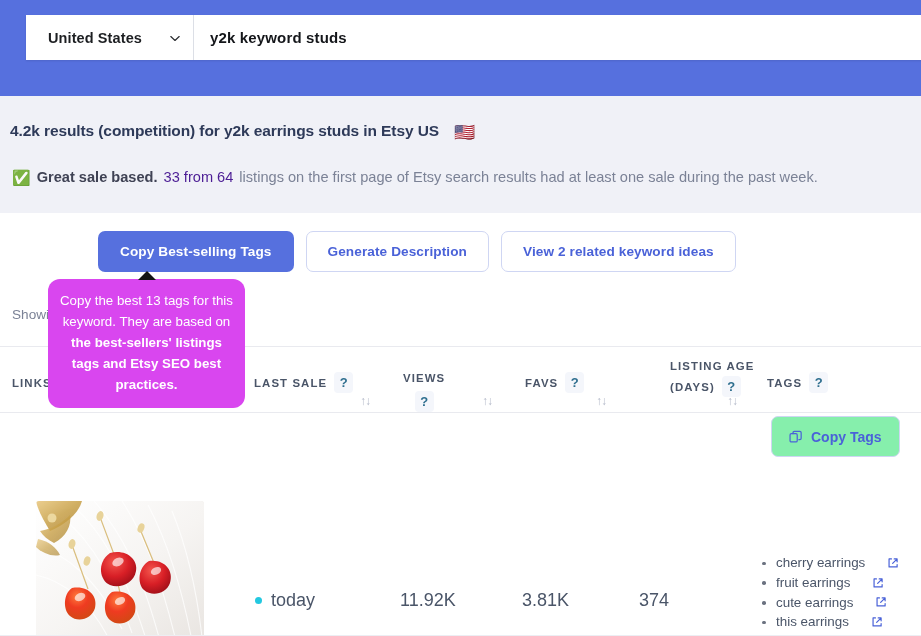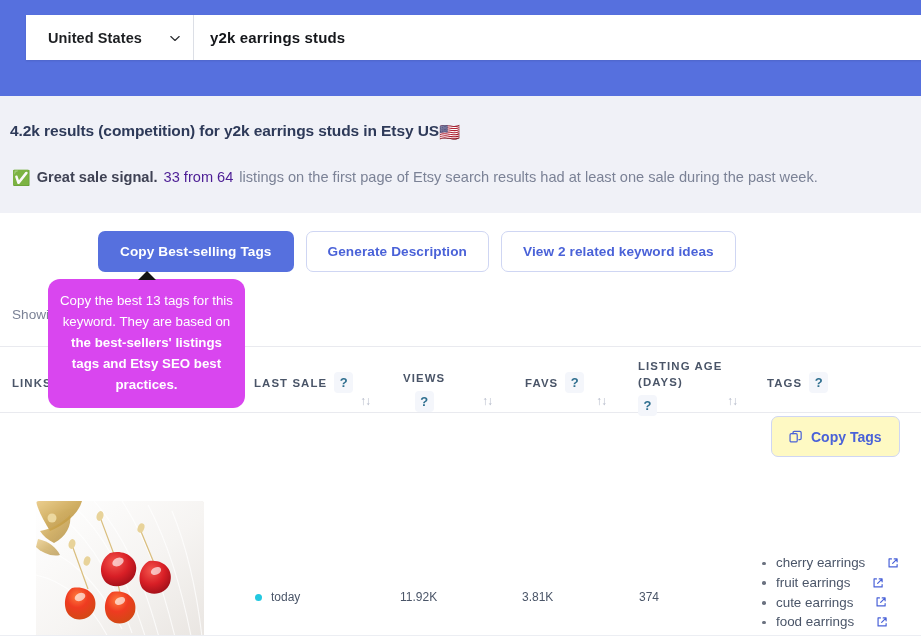--- a/index.html
+++ b/index.html
@@ -48,21 +48,21 @@
   }
 
   
   .summary {
     position: absolute; left: 0; top: 96px; width: 921px; height: 117px;
     background: #f0f1f7;
   }
   .result-head {
     position: absolute; left: 10px; top: 26px;
     font-size: 15.5px; font-weight: bold; color: #2e3a59; letter-spacing: -.1px;
-    display: flex; align-items: center; gap: 0;
+    display: flex; align-items: center; gap: 15px;
   }
   .flag-emoji { font-size: 17px; line-height: 1; position: relative; top: 1px; }
   .signal {
     position: absolute; left: 12px; top: 72px;
     font-size: 14.6px; color: #7b8296; white-space: nowrap;
     display: flex; align-items: baseline; gap: 6px;
   }
   .check-emoji { font-size: 15px; position: relative; top: 1px; }
   .signal b { color: #3f4254; font-weight: bold; }
   .signal .num { color: #4c1d95; }
@@ -111,42 +111,42 @@
     position: relative; height: 67px;
     border-top: 1px solid #e9eaef; border-bottom: 1px solid #e9eaef;
   }
   .th {
     position: absolute; top: 25px;
     font-size: 11.4px; font-weight: bold; letter-spacing: 1.1px;
     color: #4a5568; text-transform: uppercase;
     display: flex; align-items: center; gap: 7px;
   }
   .th.two-line { top: 13px; flex-direction: column; align-items: flex-start; gap: 4px; }
-  .th .l2 { display: flex; align-items: flex-start; gap: 7px; flex-direction: column; }
+  .th .l2 { display: flex; align-items: center; gap: 7px; }
   .help {
     display: inline-flex; align-items: center; justify-content: center;
     width: 19px; height: 21px; border-radius: 4px;
     background: #f4f6fb; color: #2f6f8f; font-size: 13px; font-weight: bold;
     cursor: pointer; letter-spacing: 0;
   }
   .sort {
     position: absolute; top: 47px;
     font-size: 12px; color: #b4bac9; cursor: pointer; letter-spacing: -1px;
   }
 
   .row { position: relative; height: 222px; }
   .thumb {
     position: absolute; left: 36px; top: 88px;
     width: 168px; height: 140px; border-radius: 3px;
     overflow: hidden; background: #efece9;
     cursor: pointer;
   }
   .cell {
     position: absolute; top: 177px;
-    font-size: 12px; color: #4a5568; white-space: nowrap;
+    font-size: 18px; color: #4a5568; white-space: nowrap;
   }
   .cell.lastsale { display: flex; align-items: center; gap: 9px; }
   .dot { width: 7px; height: 7px; border-radius: 50%; background: #23c8e0; display: inline-block; }
 
   .taglist {
     position: absolute; left: 762px; top: 140px;
     list-style: none; padding: 0; margin: 0;
   }
   .taglist li {
     position: relative; font-size: 13.4px; color: #4a5568;
@@ -156,21 +156,21 @@
   .taglist li::before {
     content: ""; position: absolute; left: 0; top: 8.5px;
     width: 3.5px; height: 3.5px; border-radius: 50%; background: #6b7280;
   }
   .ext { flex: 0 0 auto; color: #4a62d8; cursor: pointer; display: inline-flex; }
 
   .rowfoot { position: relative; height: 68px; border-top: 1px solid #eceef3; }
   .copy-tags {
     position: absolute; left: 771px; top: 3px;
     height: 41px; padding: 0 17px; border-radius: 7px;
-    border: 1px solid #cfd6f3; background: #fef9c3; color: #4a62d8;
+    border: 1px solid #cfd6f3; background: #86efac; color: #4a62d8;
     font-size: 14px; font-weight: bold; display: flex; align-items: center;
     gap: 8px; cursor: pointer;
   }
   svg { display: block; }
 </style>
 </head>
 <body>
 
 <div class="app">
 
@@ -178,33 +178,33 @@
     <div class="searchwrap">
       <div class="country-select">
         <span class="country-label">United States</span>
         <span class="caret">
           <svg viewBox="0 0 12 8" width="10" height="7">
               <path d="M1 1.6 L6 6.4 L11 1.6" fill="none" stroke="currentColor" stroke-width="1.4" stroke-linecap="round" stroke-linejoin="round"></path>
             </svg>
         </span>
       </div>
       <div class="kw-input">
-        <span class="kw-text">y2k earrings studs</span>
+        <span class="kw-text">y2k keyword studs</span>
       </div>
     </div>
   </div>
 
   <div class="summary">
     <div class="result-head">
       <span>4.2k results (competition) for y2k earrings studs in Etsy US</span>
       <span class="flag-emoji">🇺🇸</span>
     </div>
     <div class="signal">
       <span class="check-emoji">✅</span>
-      <b>Great sale signal.</b>
+      <b>Great sale based.</b>
       <span class="num">33 from 64</span>
       <span>listings on the first page of Etsy search results had at least one sale during the past week.</span>
     </div>
   </div>
 
   <div class="actions">
     <div class="btn btn-primary">Copy Best-selling Tags</div>
     <div class="btn btn-ghost">Generate Description</div>
     <div class="btn btn-ghost">View 2 related keyword ideas</div>
   </div>
@@ -236,21 +236,21 @@
         <span class="help">?</span>
       </div>
       <div class="sort" style="left:482px;">↑↓</div>
 
       <div class="th" style="left:525px;">
         <span>FAVS</span>
         <span class="help">?</span>
       </div>
       <div class="sort" style="left:596px;">↑↓</div>
 
-      <div class="th two-line" style="left:638px;">
+      <div class="th two-line" style="left:670px;">
         <span>LISTING AGE</span>
         <span class="l2">
           <span>(DAYS)</span>
           <span class="help">?</span>
         </span>
       </div>
       <div class="sort" style="left:727px;">↑↓</div>
 
       <div class="th" style="left:767px;">
         <span>TAGS</span>
@@ -356,21 +356,21 @@
         <li>
           <span>cute earrings</span>
           <span class="ext">
             <svg viewBox="0 0 14 14" width="12" height="12">
                 <path d="M5.2 2.2H2.4v9.4h9.4V8.8" fill="none" stroke="currentColor" stroke-width="1.4" stroke-linecap="round" stroke-linejoin="round"></path>
                 <path d="M8.4 2.2h3.4v3.4M11.6 2.4 6.6 7.4" fill="none" stroke="currentColor" stroke-width="1.4" stroke-linecap="round" stroke-linejoin="round"></path>
               </svg>
           </span>
         </li>
         <li>
-          <span>food earrings</span>
+          <span>this earrings</span>
           <span class="ext">
             <svg viewBox="0 0 14 14" width="12" height="12">
                 <path d="M5.2 2.2H2.4v9.4h9.4V8.8" fill="none" stroke="currentColor" stroke-width="1.4" stroke-linecap="round" stroke-linejoin="round"></path>
                 <path d="M8.4 2.2h3.4v3.4M11.6 2.4 6.6 7.4" fill="none" stroke="currentColor" stroke-width="1.4" stroke-linecap="round" stroke-linejoin="round"></path>
               </svg>
           </span>
         </li>
         <li>
           <span>kawaii earrings</span>
 

